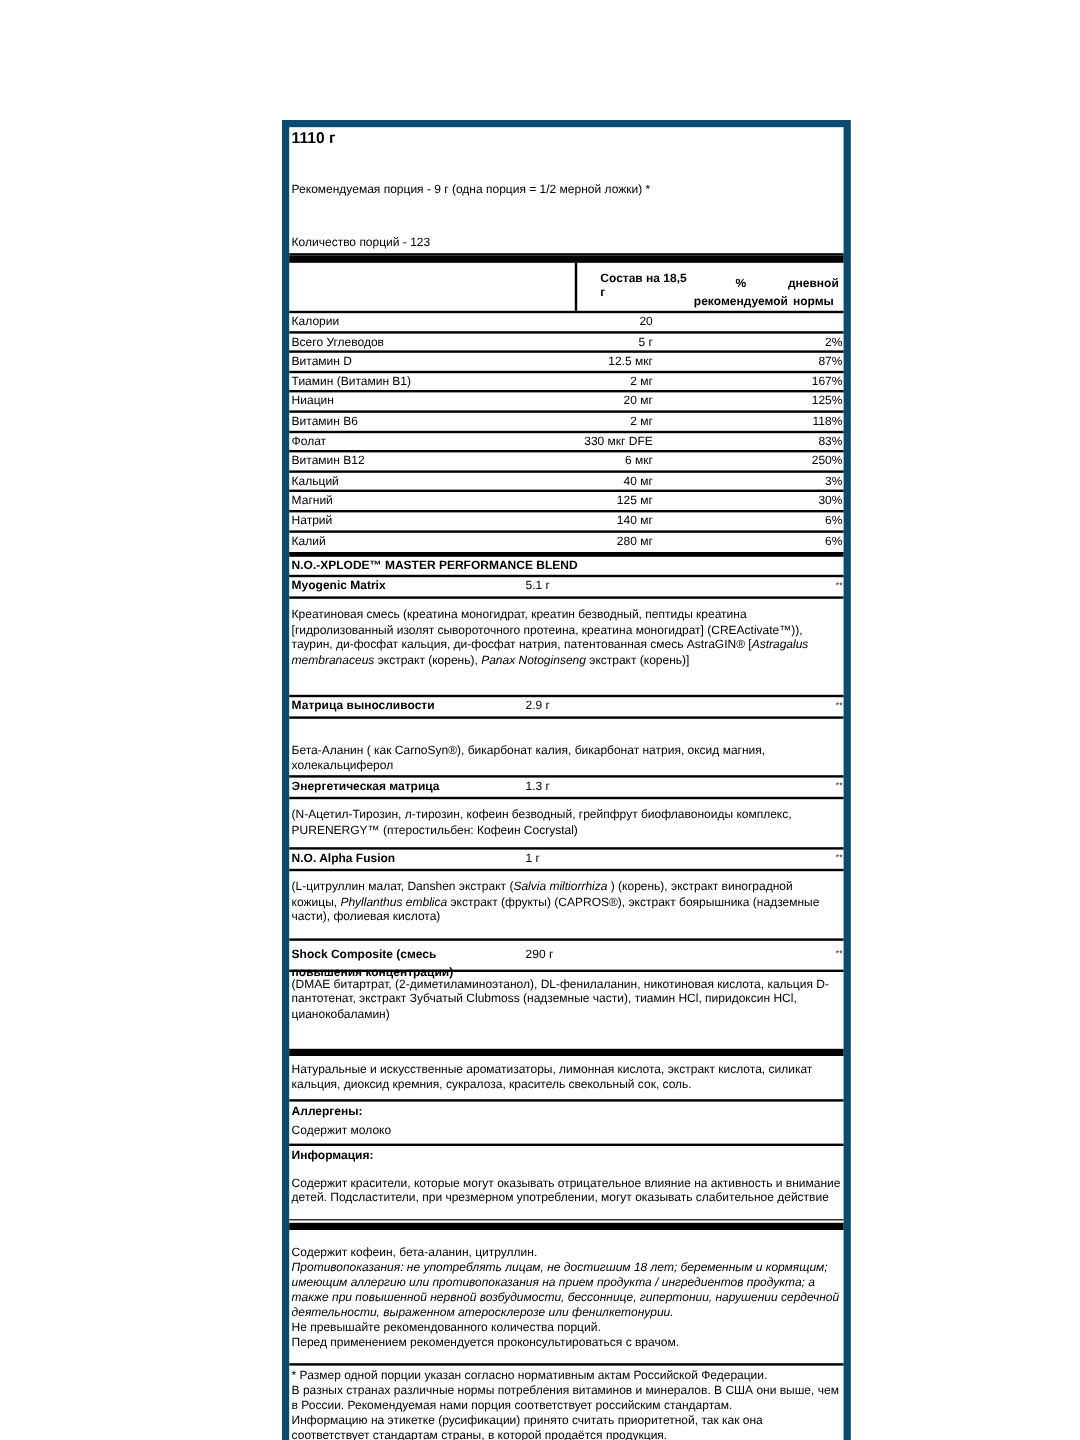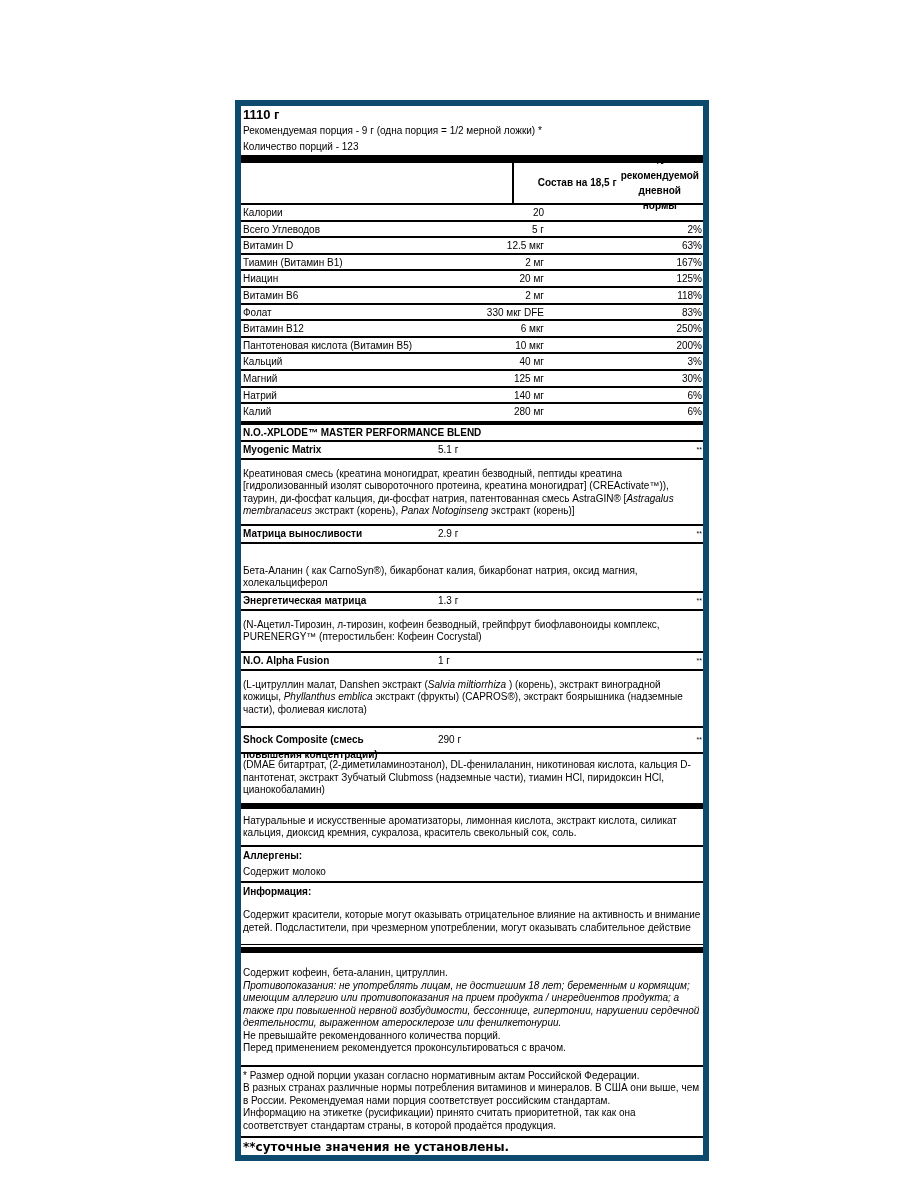--- a/index.html
+++ b/index.html
@@ -7,35 +7,35 @@
   .label {
     position: absolute; left: 235px; top: 100px; width: 462px;
     border: 6px solid #0c4a6e; box-sizing: content-box;
     font-size: 10px; line-height: 12px;
   }
   .row { border-bottom: 2px solid #000; position: relative; box-sizing: border-box; }
   .row.thick { border-bottom: 6px solid #000; }
   .row.last { border-bottom: none; }
   .pad { padding: 0 2px; }
   .title { font-size: 13px; font-weight: bold; line-height: 17px; padding: 0 2px; }
-  .info-line { height: 16px; line-height: 16px; padding: 0 2px; }
+  .info-line { height: 16px; line-height: 16px; padding: 0 2px; margin-top: 28px; }
   .head-row { height: 40px; display: flex; border-bottom: 2px solid #000; }
   .head-row .c1 { width: 277px; border-right: 2px solid #000; }
   .head-row .c2 { width: 90px; display: flex; align-items: center; justify-content: flex-end; font-weight: bold; padding-right: 4px; box-sizing: border-box; margin-left: 19px; }
-  .head-row .c3 { flex: 1; display: flex; flex-direction: column; align-items: flex-end; justify-content: center; font-weight: bold; text-align: center; padding-right: 4px; line-height: 15px; }
+  .head-row .c3 { flex: 1; display: flex; flex-direction: row; align-items: flex-end; justify-content: center; font-weight: bold; text-align: center; padding-right: 4px; line-height: 15px; }
   .nrow { display: flex; height: 16.6px; line-height: 15px; border-bottom: 2px solid #000; box-sizing: border-box; }
   .nrow .n { flex: 1; padding-left: 2px; }
   .nrow .v { width: 120px; text-align: right; padding-right: 98px; white-space: nowrap; }
   .nrow .p { width: 60px; text-align: right; padding-right: 1px; }
   .brow { display: flex; height: 16px; line-height: 15px; font-weight: bold; gap: 16px; }
   .brow .n { flex: 1; padding-left: 2px; }
   .brow .v { width: 120px; text-align: left; padding-right: 98px; font-weight: normal; white-space: nowrap; }
   .brow .p { width: 30px; text-align: right; font-size: 7px; font-weight: normal; padding-right: 1px; }
   .desc { padding: 3px 2px 4px 2px; line-height: 12.5px; }
-  .desc.tall { padding-top: 8px; padding-bottom: 6px; }
+  .desc.tall { padding-top: 8px; padding-bottom: 22px; }
   .sect-h { font-weight: bold; padding: 2px 2px 0 2px; line-height: 14px; }
   .sect-b { padding: 4px 2px 5px 2px; line-height: 12.5px; }
   em, i { font-style: italic; }
   .warn { padding: 14px 2px 10px 2px; line-height: 12.5px; }
   .foot { padding: 3px 2px 4px 2px; line-height: 12.5px; }
   .foot-last { font-family: "DejaVu Sans", sans-serif; font-weight: bold; font-size: 12px; padding: 2px 2px 1px 2px; line-height: 14px; }
   .black-bar { height: 6px; background: #000; }
 </style>
 </head>
 <body>
@@ -66,21 +66,21 @@
         <span class="p"></span>
       </div>
       <div class="nrow">
         <span class="n">Всего Углеводов</span>
         <span class="v">5 г</span>
         <span class="p">2%</span>
       </div>
       <div class="nrow">
         <span class="n">Витамин D</span>
         <span class="v">12.5 мкг</span>
-        <span class="p">63%</span>
+        <span class="p">87%</span>
       </div>
       <div class="nrow">
         <span class="n">Тиамин (Витамин B1)</span>
         <span class="v">2 мг</span>
         <span class="p">167%</span>
       </div>
       <div class="nrow">
         <span class="n">Ниацин</span>
         <span class="v">20 мг</span>
         <span class="p">125%</span>
@@ -92,25 +92,20 @@
       </div>
       <div class="nrow">
         <span class="n">Фолат</span>
         <span class="v">330 мкг DFE</span>
         <span class="p">83%</span>
       </div>
       <div class="nrow">
         <span class="n">Витамин B12</span>
         <span class="v">6 мкг</span>
         <span class="p">250%</span>
-      </div>
-      <div class="nrow">
-        <span class="n">Пантотеновая кислота (Витамин B5)</span>
-        <span class="v">10 мкг</span>
-        <span class="p">200%</span>
       </div>
       <div class="nrow">
         <span class="n">Кальций</span>
         <span class="v">40 мг</span>
         <span class="p">3%</span>
       </div>
       <div class="nrow">
         <span class="n">Магний</span>
         <span class="v">125 мг</span>
         <span class="p">30%</span>

